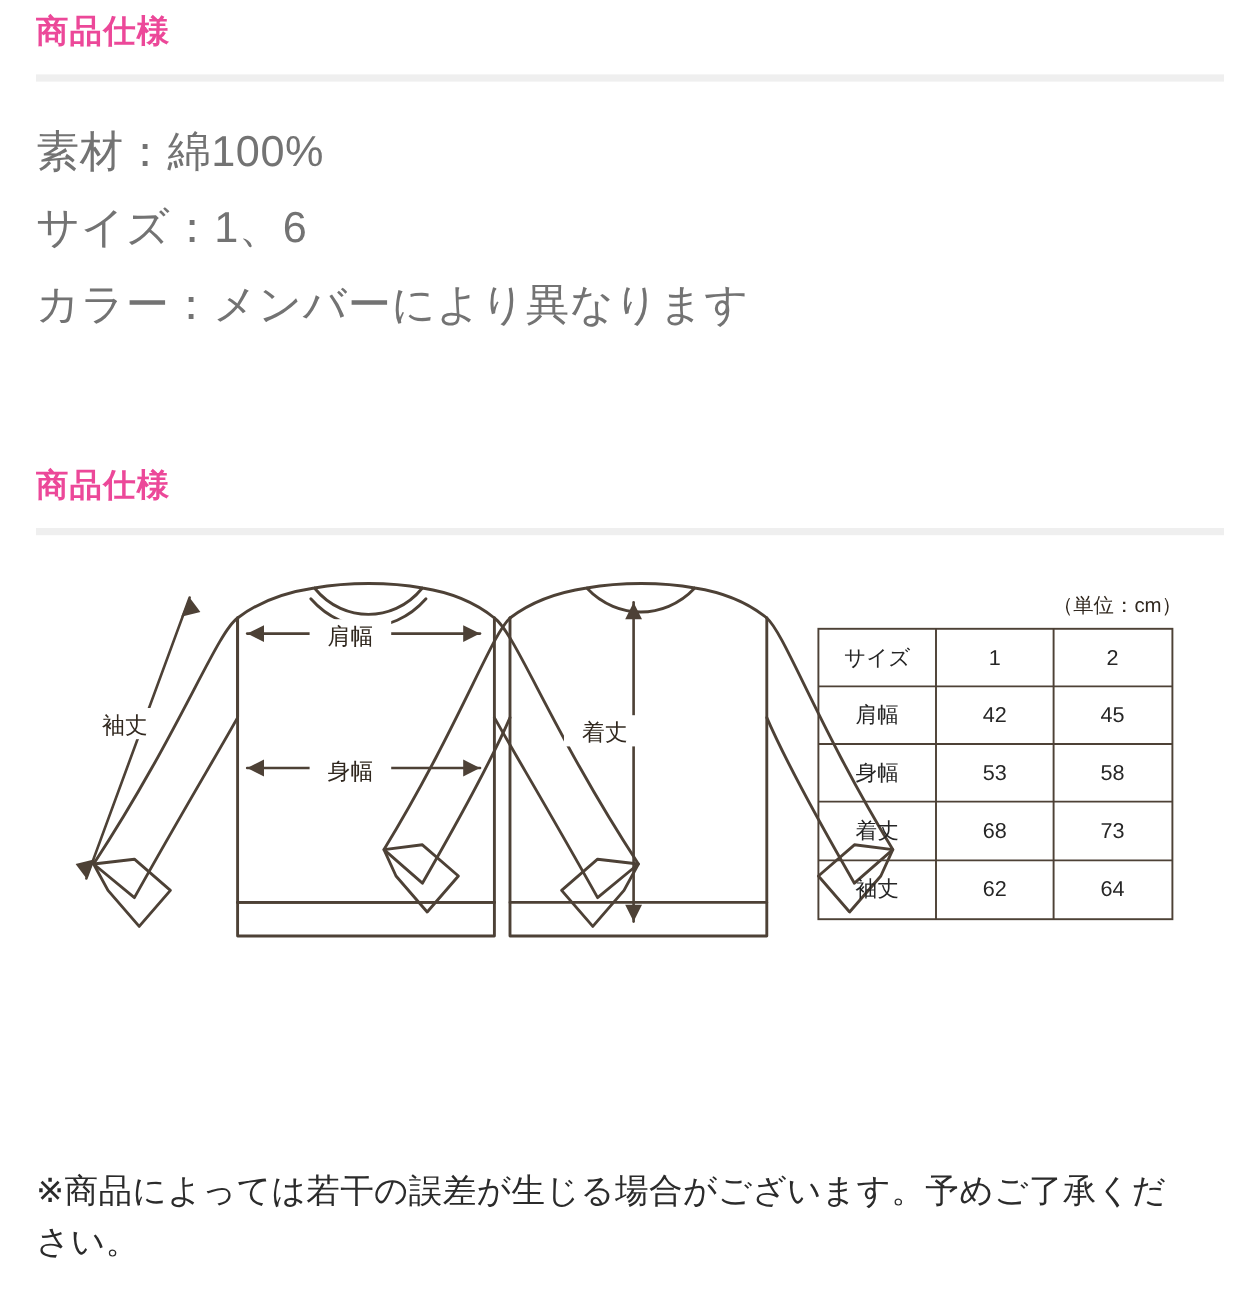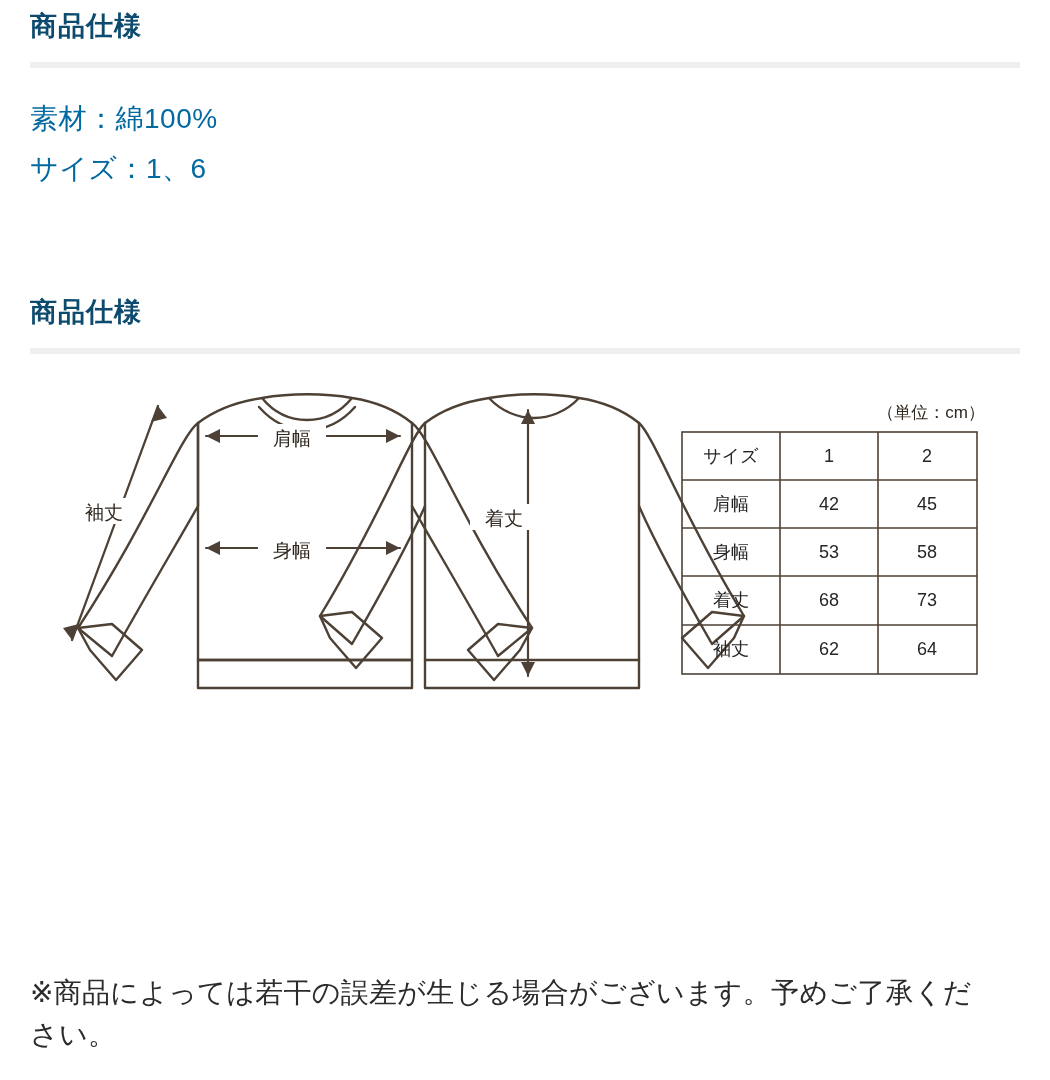--- a/index.html
+++ b/index.html
@@ -21,34 +21,34 @@
     box-sizing: border-box;
     padding: 0 30px;
     position: relative;
   }
   .section-title {
     font-size: 27px;
     font-weight: bold;
     letter-spacing: 1px;
     margin: 0;
     padding-top: 8px;
-    color: #0c4a6e;
+    color: #ec4899;
   }
   .rule {
     height: 6px;
     background: #efefef;
     margin-top: 18px;
     margin-bottom: 0;
     width: 990px;
   }
   .spec-list {
     margin-top: 26px;
-    font-size: 28px;
+    font-size: 36px;
     line-height: 1.78;
-    color: #0369a1;
+    color: #737373;
     letter-spacing: 0.5px;
   }
   .spec-line {
     white-space: pre;
   }
   .gap-1 { height: 92px; }
 
   .diagram-wrap {
     margin-top: 34px;
     width: 990px;
@@ -73,20 +73,21 @@
 <body>
 
 <div class="page">
 
   <h2 class="section-title">商品仕様</h2>
   <div class="rule"></div>
 
   <div class="spec-list">
     <div class="spec-line">素材：綿100%</div>
     <div class="spec-line">サイズ：1、6</div>
+    <div class="spec-line">カラー：メンバーにより異なります</div>
   </div>
 
   <div class="gap-1"></div>
 
   <h2 class="section-title">商品仕様</h2>
   <div class="rule"></div>
 
   <div class="diagram-wrap">
     <svg width="990" height="420" viewBox="0 0 990 420" xmlns="http://www.w3.org/2000/svg">
       <g fill="none" stroke="#4d4136" stroke-width="2.4" stroke-linejoin="round" stroke-linecap="round">

